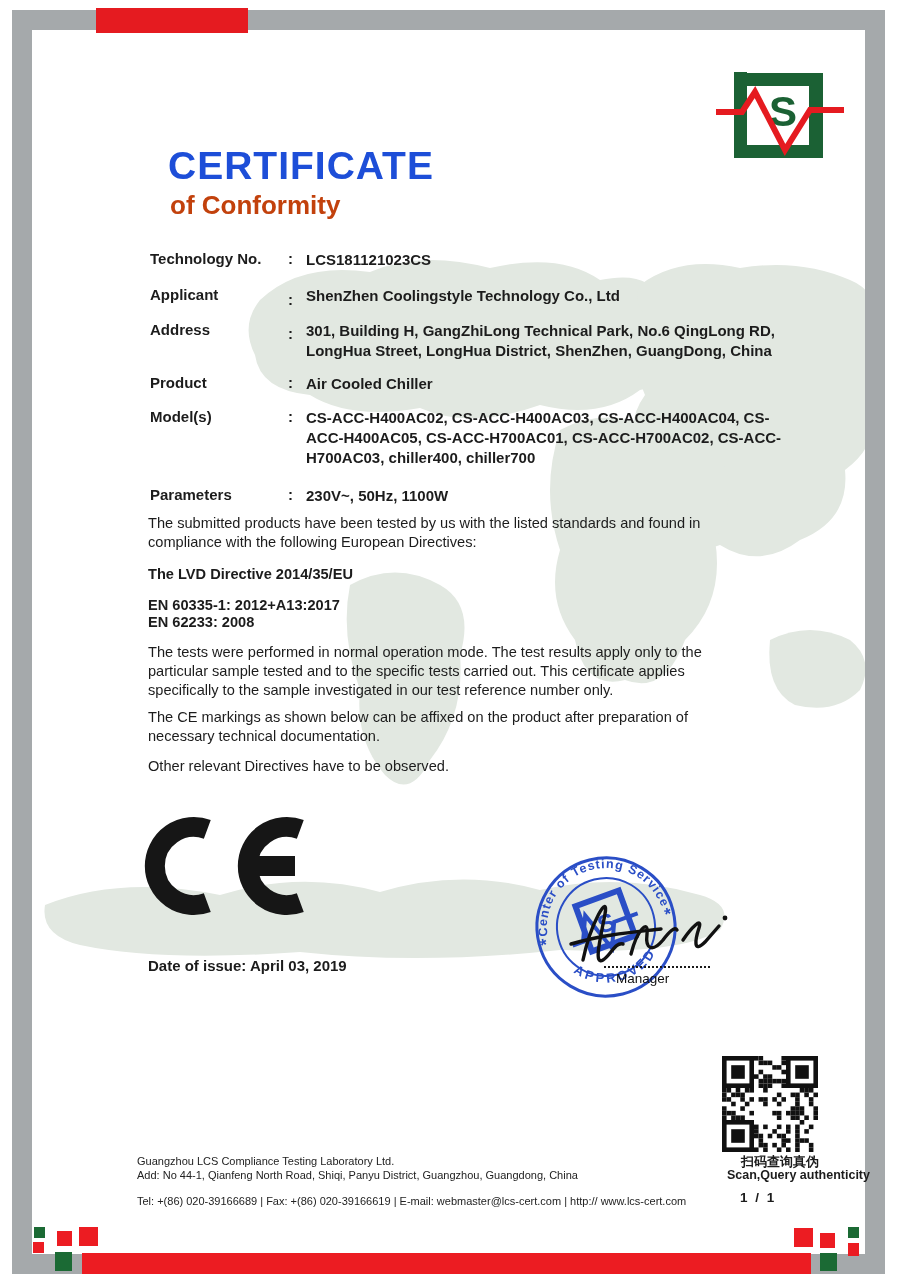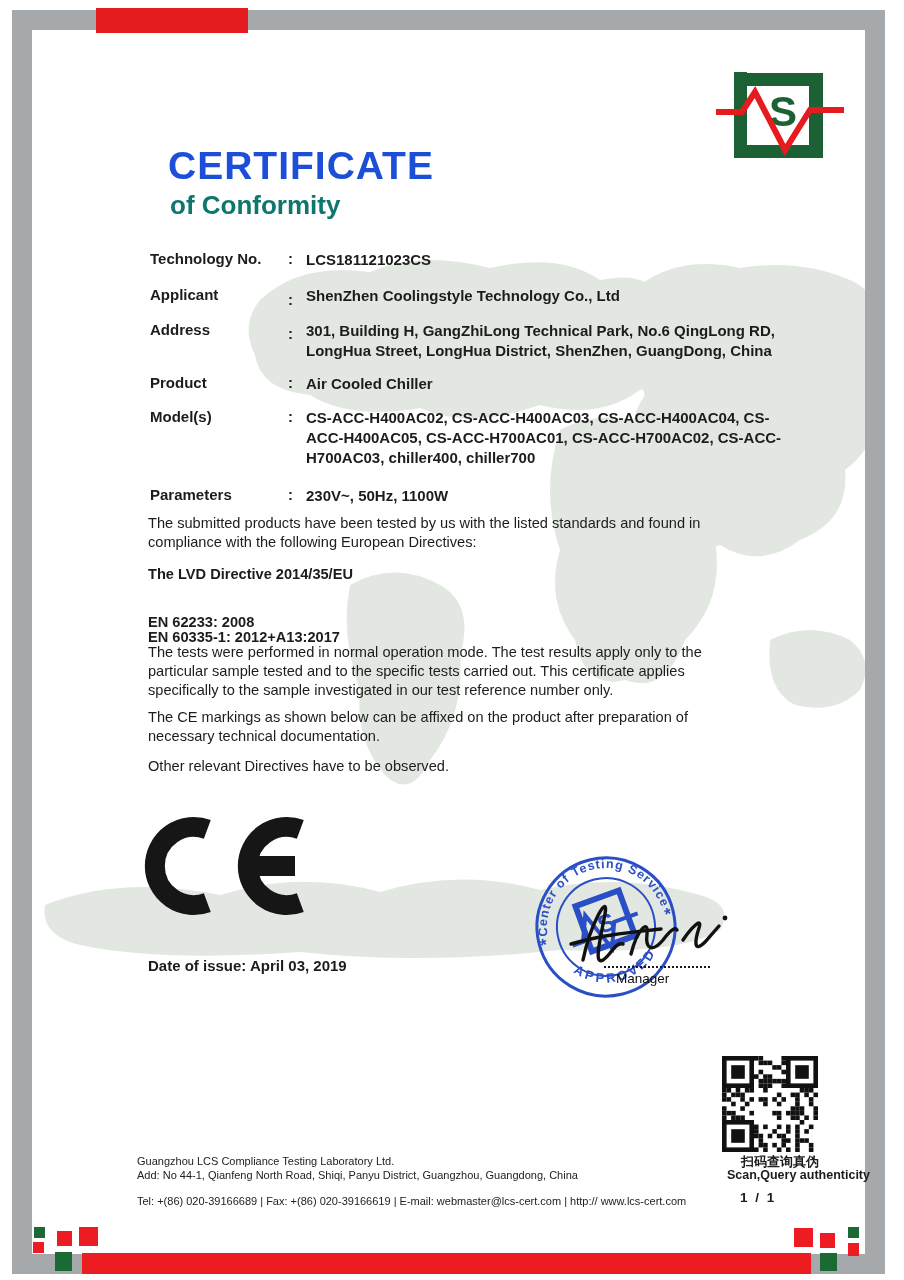--- a/index.html
+++ b/index.html
@@ -13,21 +13,21 @@
   .red-top{left:96px;top:8px;width:152px;height:25px;background:#e51b20;z-index:3;}
   .red-bottom{left:82px;top:1253px;width:729px;height:21px;background:#ec1c22;z-index:3;}
   .sq{z-index:4;}
   .sq.red{background:#ec1c22;}
   .sq.green{background:#1b6a34;}
   
   .map{left:0;top:0;z-index:1;}
   
   .content{z-index:5;}
   .title1{left:168px;top:144px;font-size:39px;font-weight:bold;letter-spacing:1px;color:#1d4ed8;}
-  .title2{left:170px;top:190px;font-size:26px;font-weight:bold;color:#0f766e;}
+  .title2{left:170px;top:190px;font-size:26px;font-weight:bold;color:#c2410c;}
   .row{left:0;top:0;width:770px;}
   .lbl{position:absolute;left:150px;font-size:15px;font-weight:bold;white-space:nowrap;}
   .colon{position:absolute;left:288px;font-size:15px;font-weight:bold;}
   .val{position:absolute;left:306px;width:492px;font-size:15px;font-weight:bold;line-height:20px;}
   .para{left:148px;width:600px;font-size:14.6px;line-height:19px;}
   .bold{font-weight:bold;}
   .date-line{left:148px;top:957px;font-size:15px;font-weight:bold;}
   .dotline{left:604px;top:966px;width:106px;border-top:2px dotted #1a1a1a;}
   .manager{left:616px;top:971px;font-size:13.5px;color:#111;}
   .qr-caption-cn{left:700px;top:1153px;width:160px;text-align:center;font-size:13px;font-weight:bold;}
@@ -104,21 +104,21 @@
   <span class="val">CS-ACC-H400AC02, CS-ACC-H400AC03, CS-ACC-H400AC04, CS-ACC-H400AC05, CS-ACC-H700AC01, CS-ACC-H700AC02, CS-ACC-H700AC03, chiller400, chiller700</span>
 </div>
 <div class="abs content row" style="top:486px;">
   <span class="lbl">Parameters</span>
   <span class="colon">:</span>
   <span class="val">230V~, 50Hz, 1100W</span>
 </div>
 
 <div class="abs content para" style="top:514px;">The submitted products have been tested by us with the listed standards and found in compliance with the following European Directives:</div>
 <div class="abs content para bold" style="top:565px;">The LVD Directive 2014/35/EU</div>
-<div class="abs content para bold" style="top:596px;margin-top:32px;">EN 60335-1: 2012+A13:2017</div>
+<div class="abs content para bold" style="top:596px;">EN 60335-1: 2012+A13:2017</div>
 <div class="abs content para bold" style="top:613px;">EN 62233: 2008</div>
 <div class="abs content para" style="top:643px;">The tests were performed in normal operation mode. The test results apply only to the particular sample tested and to the specific tests carried out. This certificate applies specifically to the sample investigated in our test reference number only.</div>
 <div class="abs content para" style="top:708px;width:590px;">The CE markings as shown below can be affixed on the product after preparation of necessary technical documentation.</div>
 <div class="abs content para" style="top:757px;">Other relevant Directives have to be observed.</div>
 
 <svg class="abs content" style="left:138px;top:806px;" width="200" height="120" viewBox="0 0 200 120">
   <g stroke="#161616" stroke-width="20" fill="none">
     <path d="M 69.3 23.4 A 39 39 0 1 0 69.3 96.6"></path>
     <path d="M 162.3 23.4 A 39 39 0 1 0 162.3 96.6"></path>
     <line x1="113" y1="60" x2="157" y2="60"></line>

